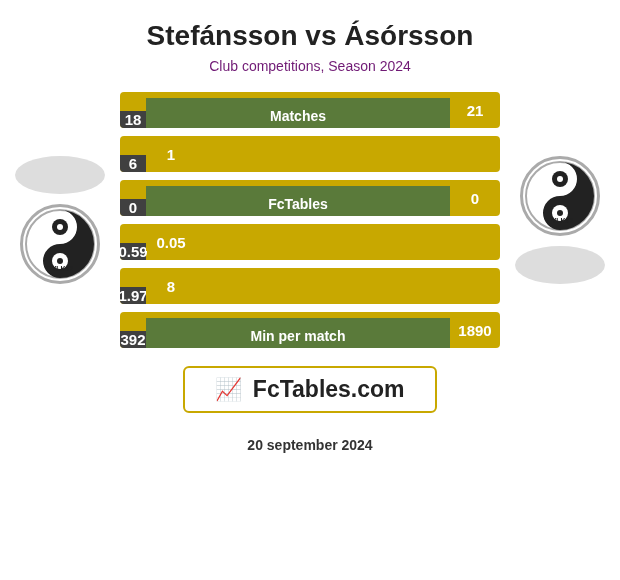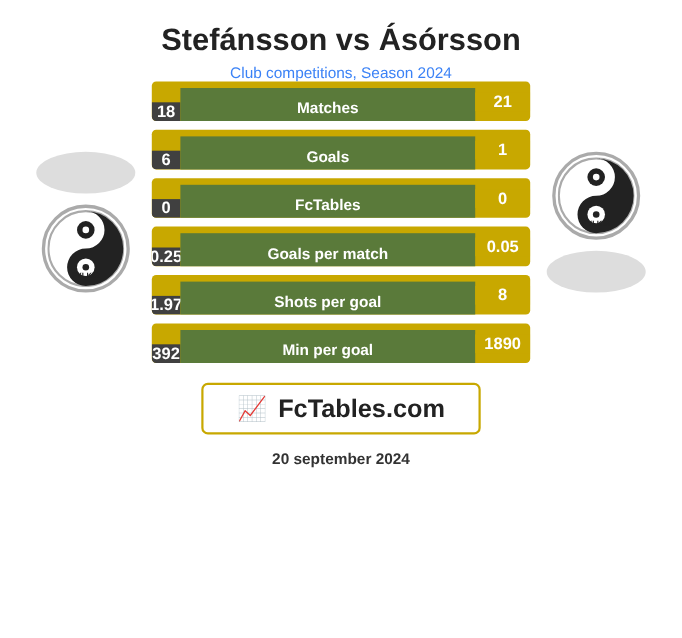--- a/index.html
+++ b/index.html
@@ -9,33 +9,34 @@
       background: #fff;
       font-family: Arial, sans-serif;
       overflow: hidden;
     }
     .page {
       width: 620px;
       height: 580px;
       display: flex;
       flex-direction: column;
       align-items: center;
-      padding: 20px 18px 10px;
+      padding: 20px 0 10px;
     }
     .title {
       font-size: 28px;
       font-weight: bold;
       color: #222;
       text-align: center;
       margin-bottom: 6px;
     }
     .subtitle {
       font-size: 14px;
-      color: #3b82f6;
-      text-align: center;
+      color: #701a75;
+      text-align: center;
+      margin-bottom: 18px;
     }
     .comparison-area {
       display: flex;
       align-items: center;
       width: 100%;
       position: relative;
     }
     .left-club, .right-club {
       display: flex;
       flex-direction: column;
@@ -129,21 +130,21 @@
     .brand-icon {
       font-size: 22px;
       color: #c8a800;
     }
     .brand-text {
       font-size: 23px;
       font-weight: bold;
       color: #222;
     }
     .date-text {
-      margin-top: 14px;
+      margin-top: 24px;
       font-size: 14px;
       color: #333;
       font-weight: bold;
     }
     .right-club {
       flex-direction: column-reverse;
       justify-content: flex-end;
     }
     .right-club .club-oval {
       margin-bottom: 0;
@@ -176,41 +177,38 @@
     </div>
 
     <div class="stats-table" id="stats-container">
     <div class="stat-row">
           <div class="stat-left-val">18</div>
           <div class="stat-label-area">Matches</div>
           <div class="stat-right-val">21</div>
         </div>
         <div class="stat-row">
           <div class="stat-left-val">6</div>
-          <div class="stat-label-area">Goals</div>
           <div class="stat-right-val">1</div>
         </div>
         <div class="stat-row">
           <div class="stat-left-val">0</div>
           <div class="stat-label-area">FcTables</div>
           <div class="stat-right-val">0</div>
         </div>
         <div class="stat-row">
-          <div class="stat-left-val">0.25</div>
-          <div class="stat-label-area">Goals per match</div>
+          <div class="stat-left-val">0.59</div>
           <div class="stat-right-val">0.05</div>
         </div>
         <div class="stat-row">
           <div class="stat-left-val">1.97</div>
-          <div class="stat-label-area">Shots per goal</div>
           <div class="stat-right-val">8</div>
         </div>
         <div class="stat-row">
           <div class="stat-left-val">392</div>
-          <div class="stat-label-area">Min per goal</div>
+          <div class="stat-label-area">Min per match</div>
           <div class="stat-right-val">1890</div>
         </div>
       </div>
 
     <div class="right-club">
       <div class="club-oval"></div>
       <div class="club-logo">
         <svg viewBox="0 0 70 70" xmlns="http://www.w3.org/2000/svg">
           <circle cx="35" cy="35" r="34" fill="#fff" stroke="#aaa" stroke-width="2"></circle>
           <path d="M35,1 A34,34 0 0,1 35,69 A17,17 0 0,1 35,35 A17,17 0 0,0 35,1 Z" fill="#222"></path>

